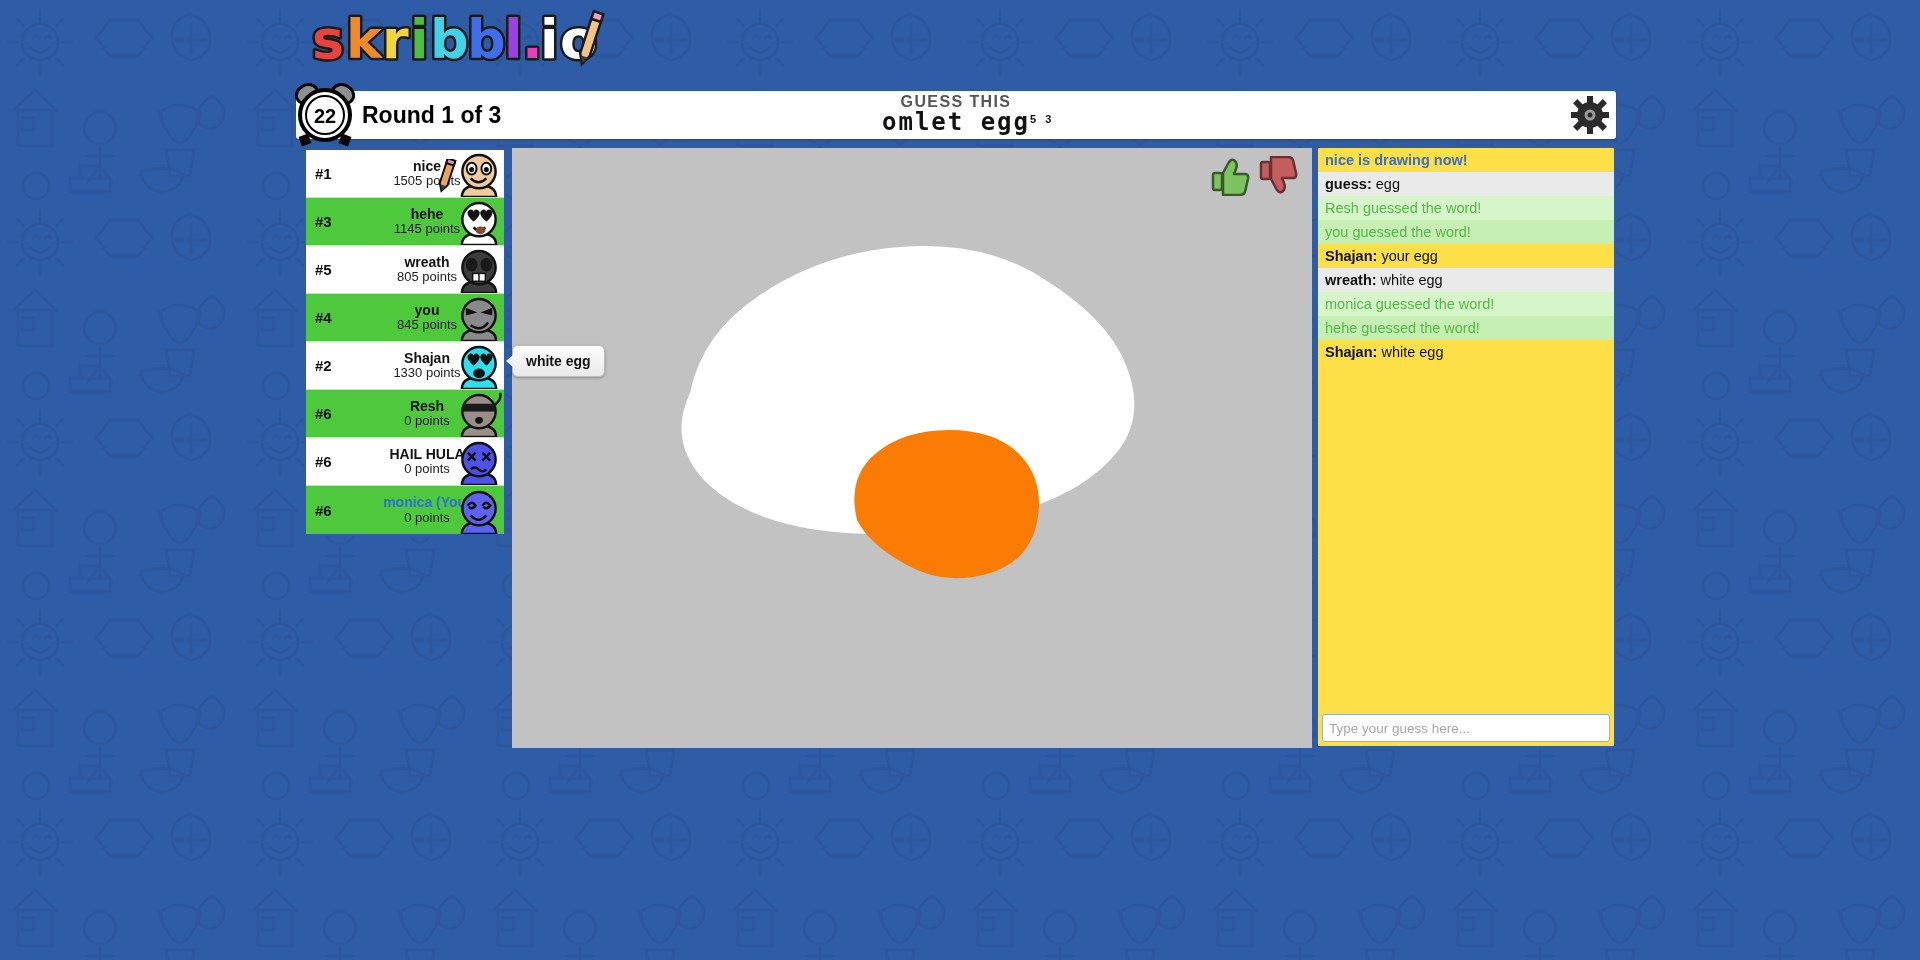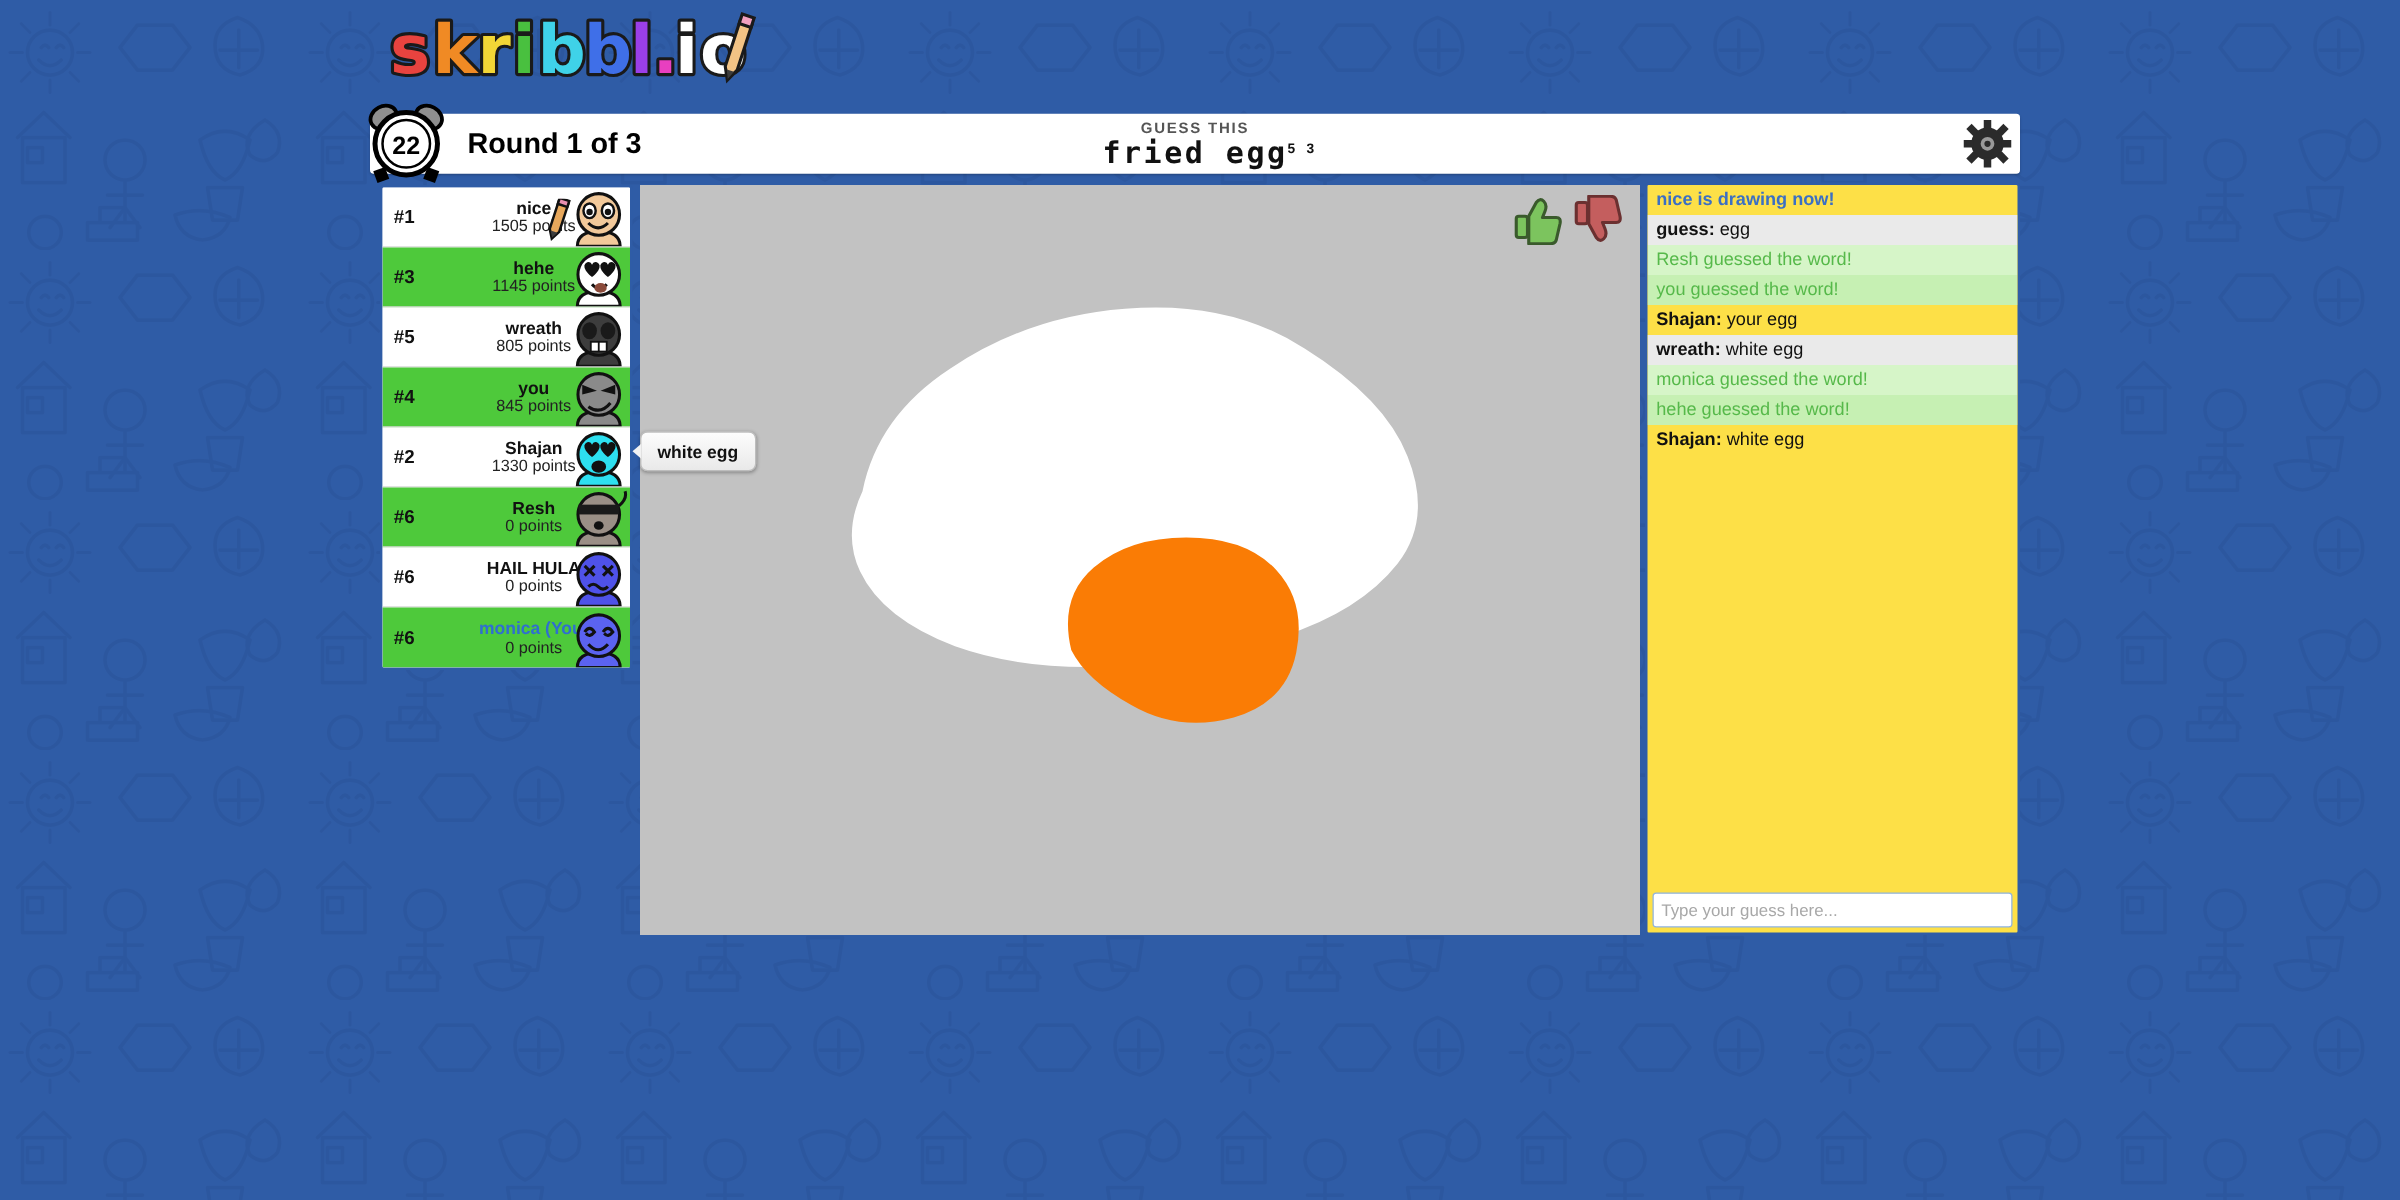--- a/index.html
+++ b/index.html
@@ -51,32 +51,31 @@
   }
   #round-label {
     position: absolute;
     left: 66px;
     top: 50%;
     transform: translateY(-50%);
     font-size: 23px;
     font-weight: bold;
     color: #000;
     white-space: nowrap;
-    margin-left: 12px;
   }
   #word-block {
     position: absolute;
     left: 50%;
     transform: translateX(-50%);
     top: 4px;
     text-align: center;
     white-space: nowrap;
   }
   #guess-this {
-    font-size: 12px;
+    font-size: 16px;
     font-weight: bold;
     letter-spacing: 1.4px;
     color: #555;
     line-height: 14px;
   }
   #word-row {
     font-family: "DejaVu Sans Mono", "Liberation Mono", monospace;
     font-size: 24px;
     font-weight: bold;
     letter-spacing: 2px;
@@ -329,21 +328,21 @@
       <circle cx="37" cy="38" r="19" fill="#fff" stroke="#000" stroke-width="2"></circle>
       <text x="37" y="46" text-anchor="middle" font-family="'Liberation Sans',sans-serif" font-size="20" font-weight="bold" fill="#000">22</text>
     </svg>
   </div>
 
   <div id="round-label">Round 1 of 3</div>
 
   <div id="word-block">
     <div id="guess-this">GUESS THIS</div>
     <div id="word-row">
-      <span>fried egg</span>
+      <span>omlet egg</span>
       <span id="word-hints">5 3</span>
     </div>
   </div>
 
   <div id="gear-btn">
     <svg width="40" height="40" viewBox="0 0 40 40">
       <g fill="#2b2b2b">
         <circle cx="20" cy="20" r="13"></circle>
         <g>
           <rect x="17" y="1" width="6" height="8"></rect>

